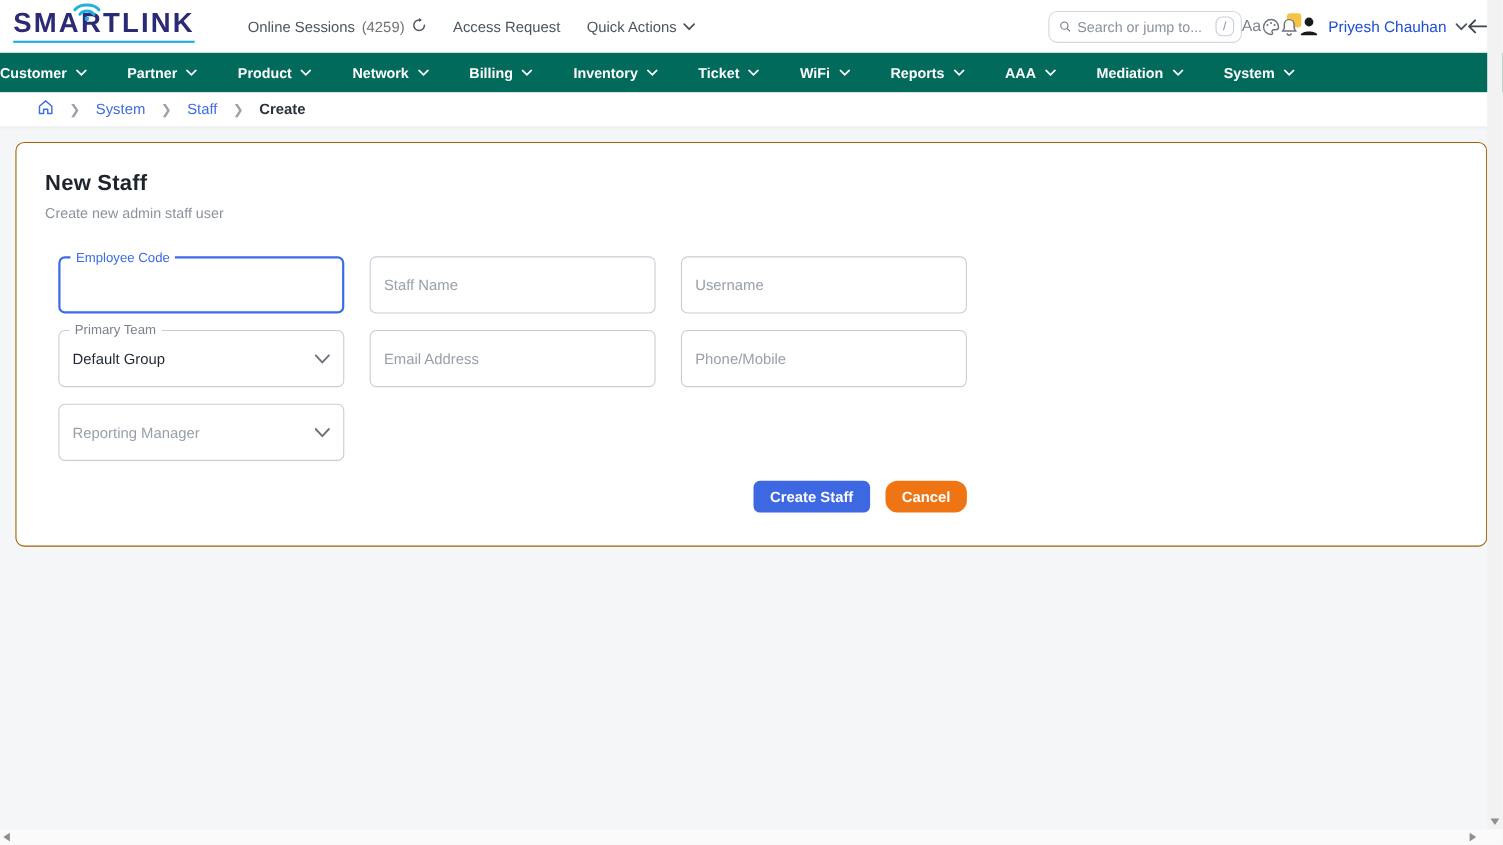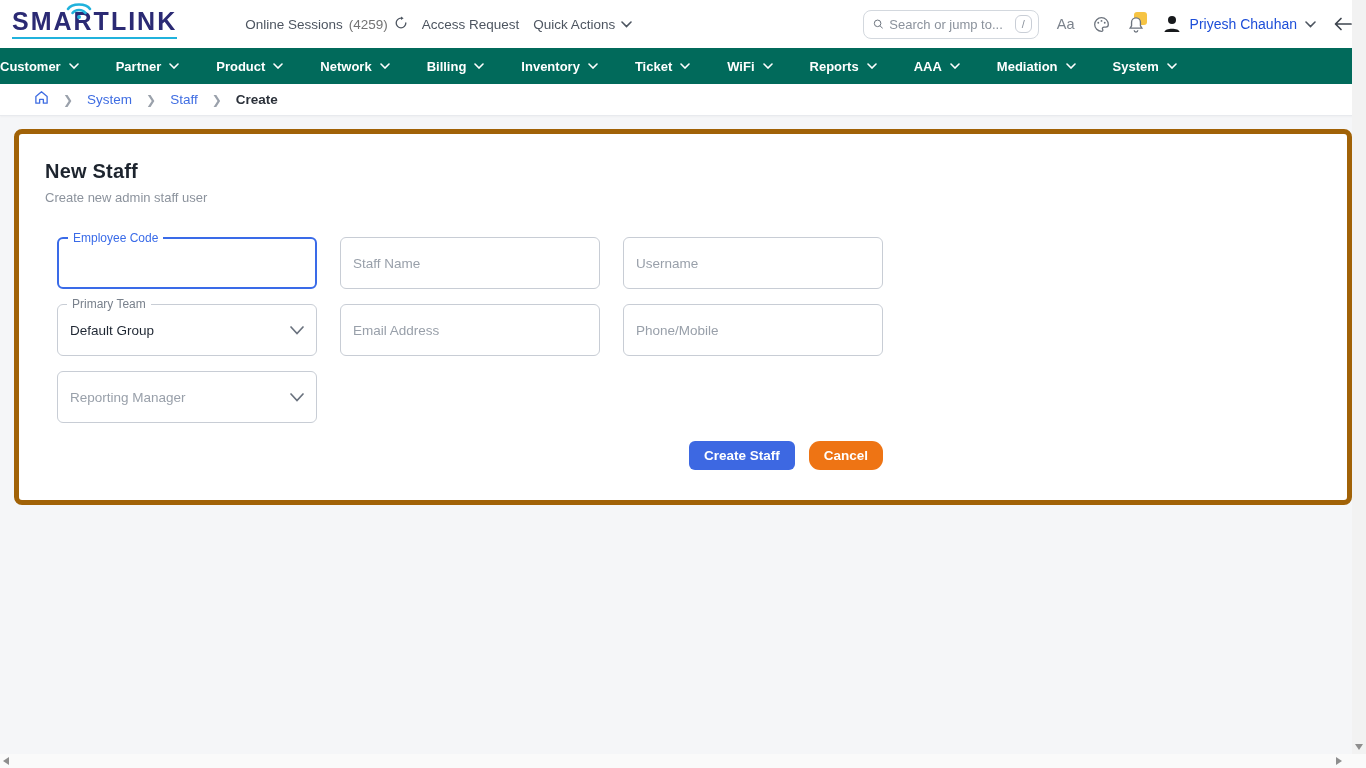--- a/index.html
+++ b/index.html
@@ -4,24 +4,24 @@
 <style>
   * { margin:0; padding:0; box-sizing:border-box; }
   html,body { width:1366px; height:768px; overflow:hidden; }
   body { font-family:"Liberation Sans", sans-serif; background:#f5f6f8; position:relative; }
 
   
   .topbar { height:48px; background:#ffffff; display:flex; align-items:center; padding:0 14px 0 12px; }
   .logo { position:relative; display:flex; align-items:flex-end; cursor:pointer; padding-bottom:3px; border-bottom:2px solid #20b2dc; }
   .logo-text { font-size:25px; font-weight:bold; letter-spacing:2px; color:#2b2a74; line-height:1; }
   .logo-wifi { position:absolute; top:-12px; left:52px; }
-  .topbar-links { display:flex; align-items:center; gap:14px; margin-left:68px; }
+  .topbar-links { display:flex; align-items:center; gap:24px; margin-left:48px; }
   .toplink { font-size:13.5px; color:#4d5560; display:flex; align-items:center; gap:6px; cursor:pointer; white-space:nowrap; }
   .count { color:#737373; }
-  .topbar-right { margin-left:auto; display:flex; align-items:center; gap:18px; }
+  .topbar-right { margin-left:auto; display:flex; align-items:center; }
   .searchbox { width:176px; height:29px; border:1px solid #d3d8de; border-radius:8px; display:flex; align-items:center; padding:0 6px 0 9px; gap:6px; background:#fff; }
   .searchbox input { border:none; outline:none; width:100%; font-size:13px; color:#333; font-family:"Liberation Sans", sans-serif; background:transparent; }
   .searchbox input::placeholder { color:#8b929c; }
   .slash-key { border:1px solid #c9ced6; border-radius:6px; font-size:11px; color:#8b929c; padding:1px 6px; line-height:14px; }
   .aa { font-size:14.5px; color:#7c838d; cursor:pointer; }
   .icon-btn { position:relative; cursor:pointer; display:flex; align-items:center; }
   .bell-badge { position:absolute; top:-4px; right:-3px; width:13px; height:13px; background:#f6c444; border-radius:3px; z-index:0; }
   .bell-svg { position:relative; z-index:1; }
   .user-chip { display:flex; align-items:center; gap:8px; cursor:pointer; }
   .user-name { font-size:14px; color:#1d4ed8; }
@@ -30,21 +30,21 @@
   .mainnav { height:36px; background:#016a5b; display:flex; align-items:center; gap:37px; }
   .nav-item { display:flex; align-items:center; gap:8px; color:#ffffff; font-size:13px; font-weight:bold; cursor:pointer; white-space:nowrap; }
 
   
   .crumbbar { height:32px; background:#ffffff; display:flex; align-items:center; padding-left:34px; gap:14px; border-bottom:1px solid #e8eaee; box-shadow:0 1px 2px rgba(0,0,0,0.03); }
   .crumb-link { font-size:13.5px; color:#3f6de2; cursor:pointer; }
   .crumb-current { font-size:13.5px; color:#2b313a; font-weight:bold; }
   .crumb-sep { color:#9aa1ab; font-size:12px; }
 
   
-  .card { margin:13px 14px; background:#ffffff; border:5px solid #a16207; border-radius:8px; padding:26px 26px 30px 26px; min-height:310px; }
+  .card { margin:13px 14px; background:#ffffff; border:1px solid #a16207; border-radius:8px; padding:26px 26px 30px 26px; min-height:310px; }
   .card-title { font-size:20px; font-weight:bold; color:#1d242e; letter-spacing:0.2px; }
   .card-sub { font-size:13px; color:#8c939d; margin-top:7px; }
   .formgrid { margin:32px 0 0 12px; width:826px; display:grid; grid-template-columns:260px 260px 260px; column-gap:23px; row-gap:15px; }
   .field { position:relative; height:52px; border:1px solid #c8cdd5; border-radius:6px; background:#fff; display:flex; align-items:center; padding:0 12px; }
   .field input { border:none; outline:none; width:100%; font-size:13.5px; color:#1f2733; font-family:"Liberation Sans", sans-serif; background:transparent; }
   .field input::placeholder { color:#99a0aa; }
   .field.focused { border:2px solid #3a6be8; }
   .float-label { position:absolute; top:-8px; left:9px; background:#ffffff; padding:0 5px; font-size:12px; line-height:14px; color:#79818c; }
   .float-label.blue { color:#3a6be8; }
   .select-field { cursor:pointer; justify-content:space-between; }

